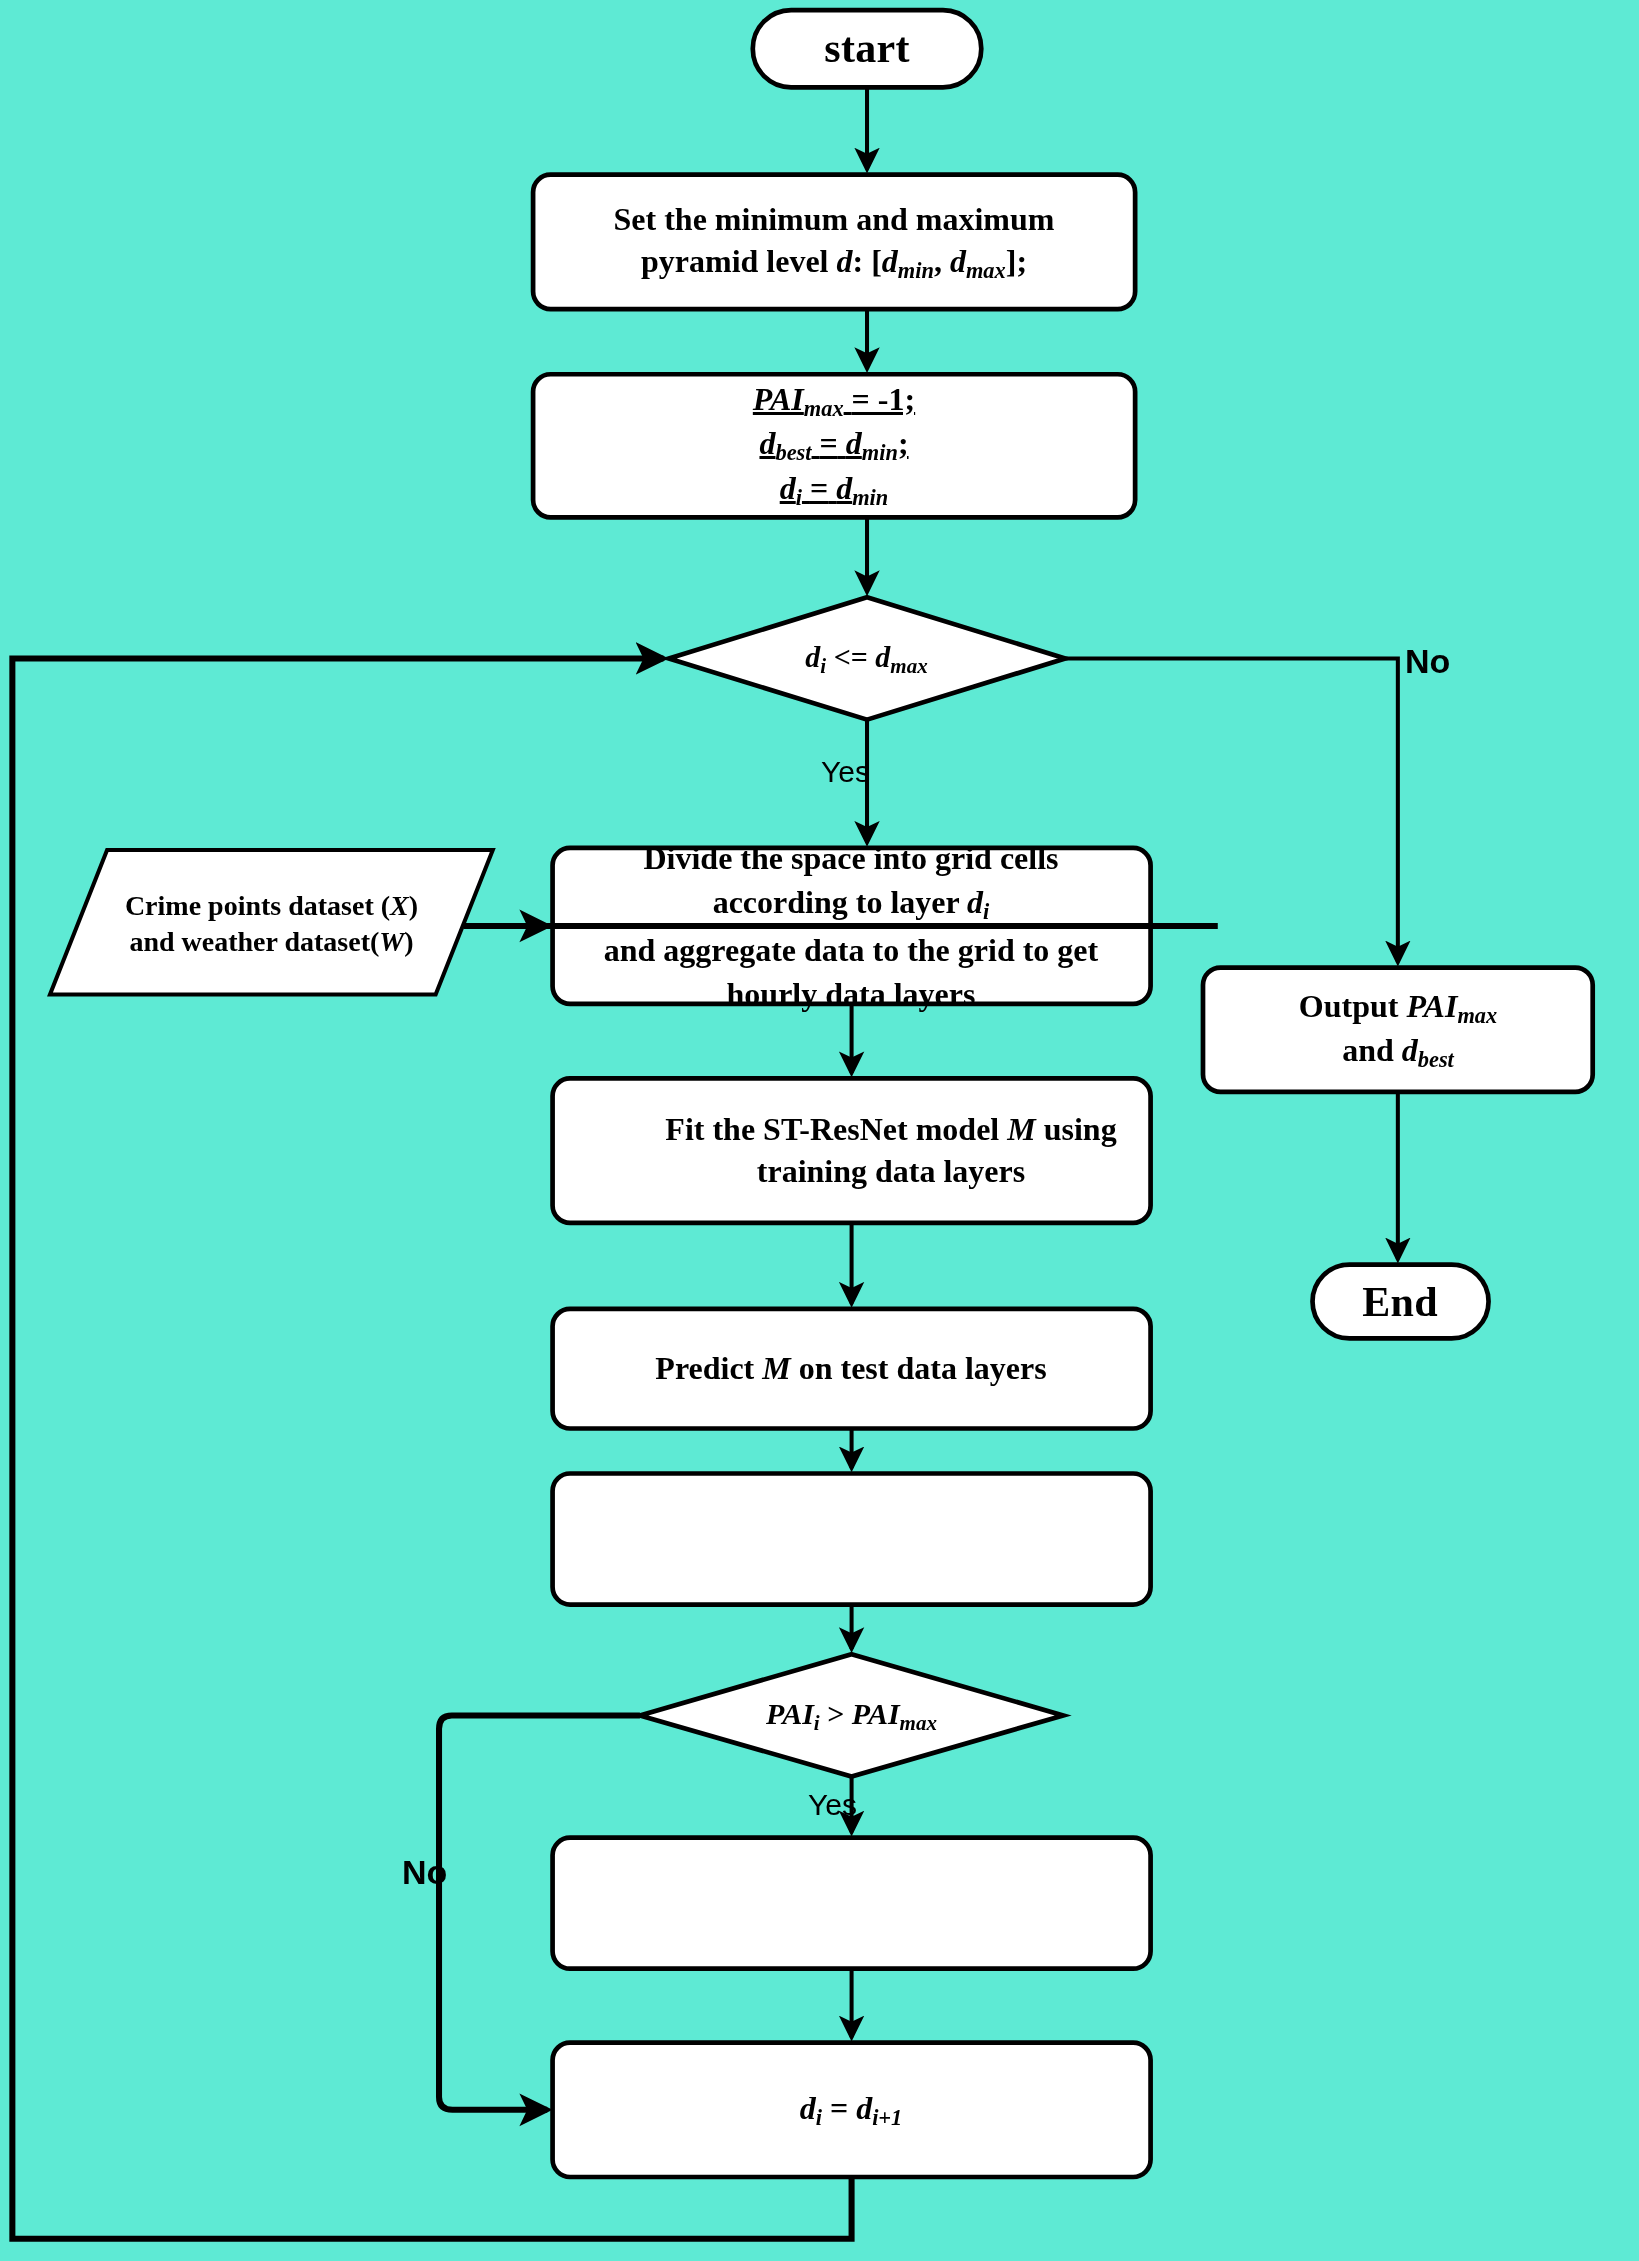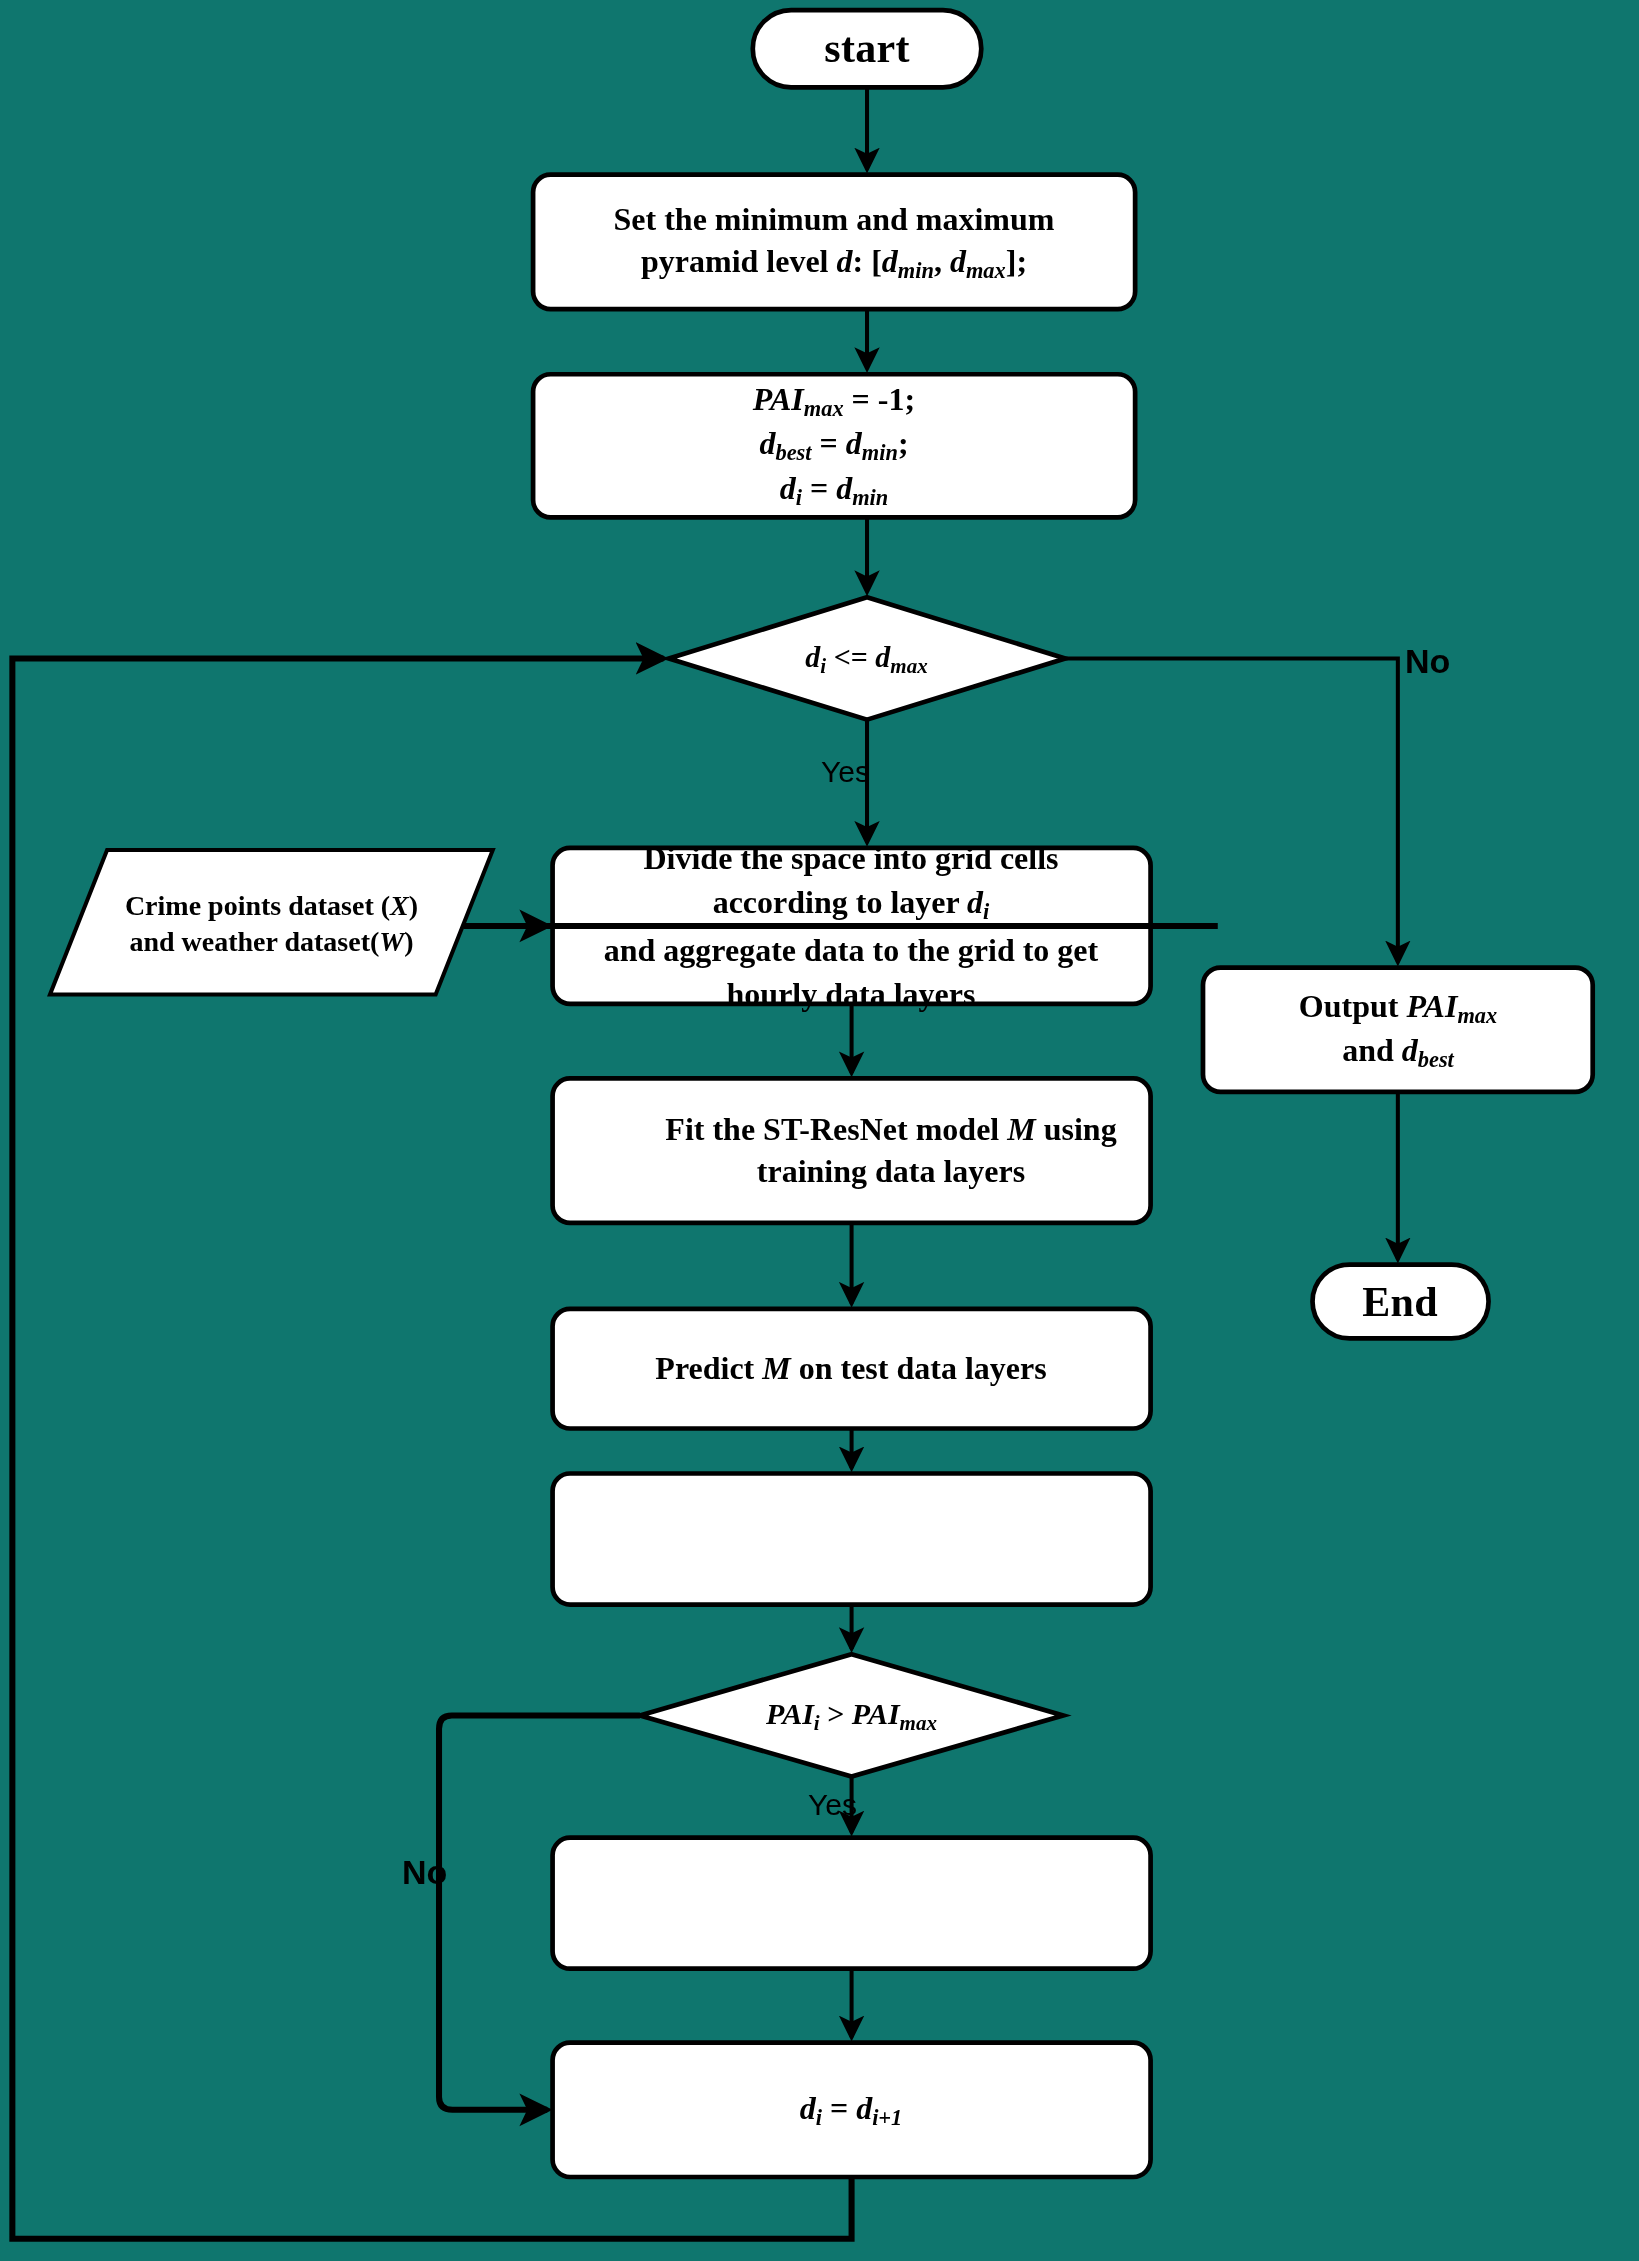--- a/index.html
+++ b/index.html
@@ -11,21 +11,21 @@
   body {
     width: 1640px;
     height: 2261px;
     font-family: "Liberation Serif", "DejaVu Serif", serif;
   }
   #flow-root {
     position: relative;
     width: 1640px;
     height: 2261px;
     overflow: hidden;
-    background: #0f766e;
+    background: #5eead4;
   }
   svg#flow-svg {
     position: absolute;
     top: 0;
     left: 0;
     width: 1640px;
     height: 2261px;
   }
   .node-shape {
     fill: #ffffff;
@@ -184,21 +184,21 @@
 
     <div class="nlabel proc-text" style="left:533px; top:175px; width:602px; height:134px;">
       <span class="ln">Set the minimum and maximum</span>
       <span class="ln">
         <span>pyramid level</span>
         <i class="mi">d</i><span>:</span>
         <span class="rm">[</span><i class="mi">d</i><span class="sub">min</span><span class="rm">,</span> <i class="mi">d</i><span class="sub">max</span><span class="rm">];</span>
       </span>
     </div>
 
-    <div class="nlabel proc-text" style="left:533px; top:374px; width:602px; height:143px;">
+    <div class="nlabel proc-text" style="left:533px; top:374px; width:602px; height:143px;text-decoration:underline;">
       <span class="ln">
         <i class="mi">PAI</i><span class="sub">max</span>
         <span class="rm">= -1;</span>
       </span>
       <span class="ln">
         <i class="mi">d</i><span class="sub">best</span>
         <span class="rm">=</span>
         <i class="mi">d</i><span class="sub">min</span><span class="rm">;</span>
       </span>
       <span class="ln">

